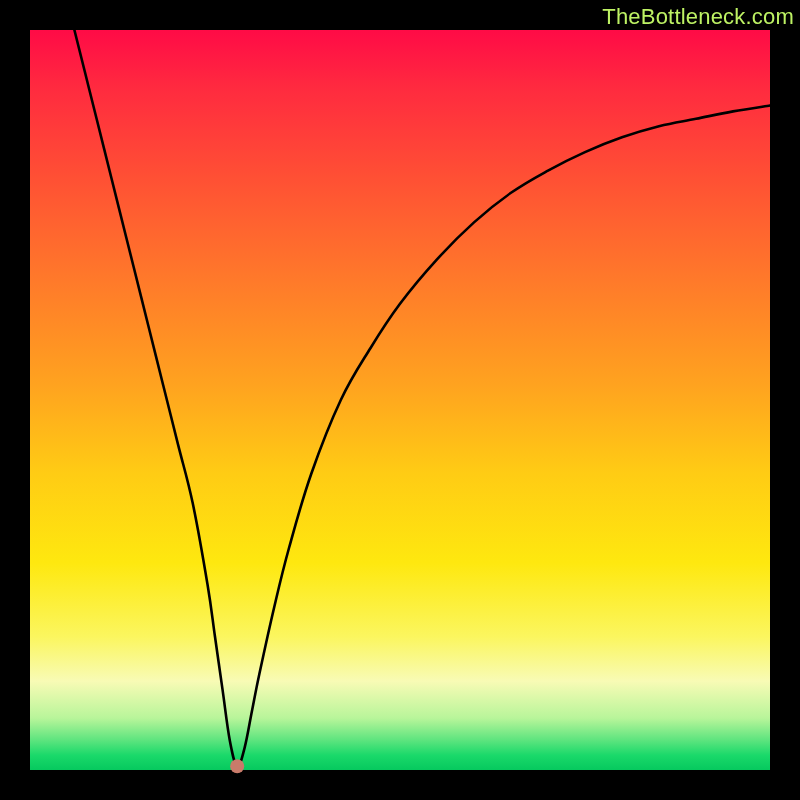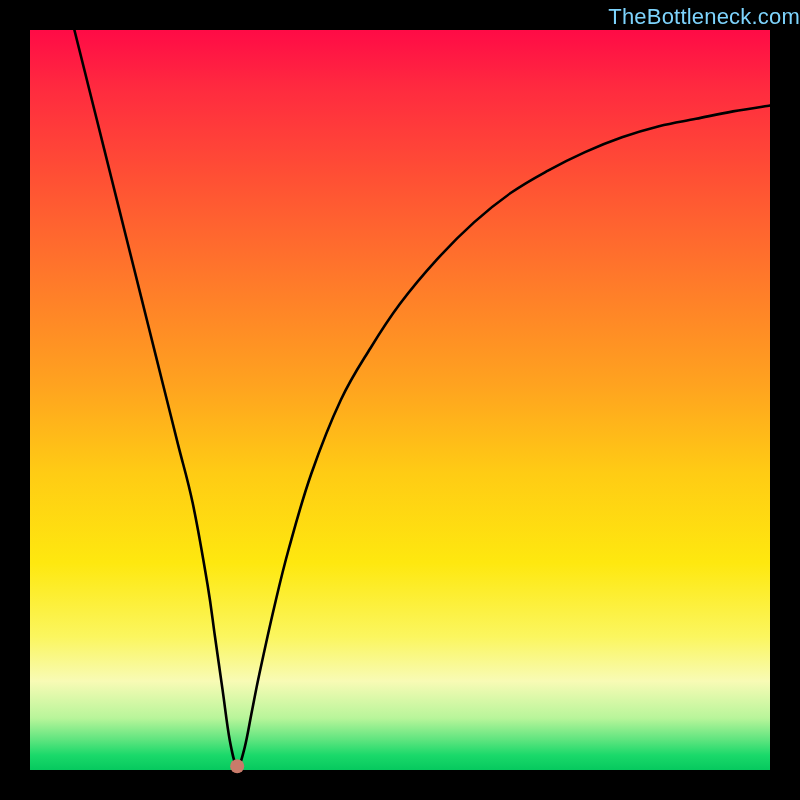--- a/index.html
+++ b/index.html
@@ -46,22 +46,22 @@
     position: absolute;
     top: 0;
     left: 0;
     width: 740px;
     height: 740px;
     overflow: visible;
   }
   .watermark {
     position: absolute;
     top: 4px;
-    right: 0;
-    color: #7dd3fc;
+    right: 6px;
+    color: #bef264;
     font-size: 22px;
     font-weight: 500;
     letter-spacing: 0.2px;
   }
 </style>
 </head>
 <body>
 
 <div class="frame">
 

